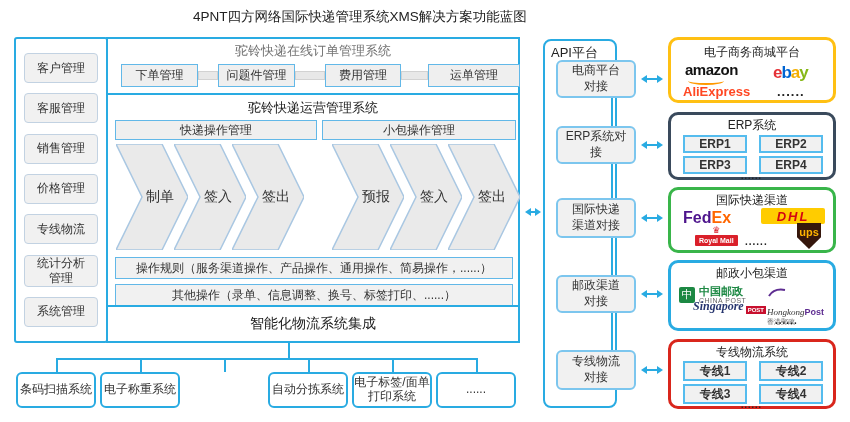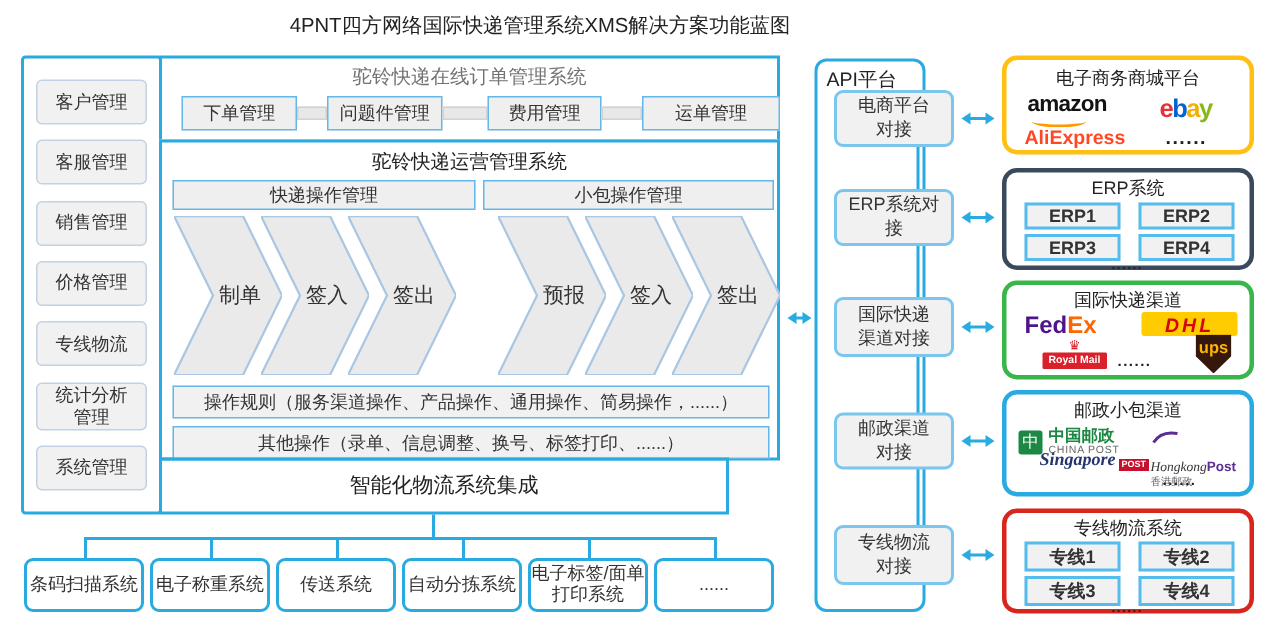--- a/index.html
+++ b/index.html
@@ -32,21 +32,21 @@
   .chev{position:absolute;top:49px;width:72px;height:106px;}
   .chev svg{position:absolute;left:0;top:0;width:100%;height:100%;}
   .chev polygon{fill:#EAEAEA;stroke:#A9C7E2;stroke-width:1.5;}
   .chev span{position:absolute;left:16px;right:0;top:0;bottom:0;display:flex;align-items:center;justify-content:center;font-size:14px;color:#333;}
   .op-watermark{position:absolute;top:128px;left:0;width:100%;text-align:center;font-size:13px;color:#222;}
   .op-watermark b{font-weight:normal;background:rgba(255,255,255,.88);padding:0 4px;}
   .op-bar{position:absolute;left:7px;width:398px;height:22px;background:#F1F1F1;border:1px solid #62B8E8;box-sizing:border-box;
           display:flex;align-items:center;justify-content:center;font-size:12px;}
 
   
-  .int-box{left:106px;top:305px;width:380px;height:38px;border:2px solid #29ABE2;display:flex;align-items:center;justify-content:center;font-size:14px;color:#222;}
+  .int-box{left:106px;top:305px;width:414px;height:38px;border:2px solid #29ABE2;display:flex;align-items:center;justify-content:center;font-size:14px;color:#222;}
 
   
   .dev-box{top:372px;height:36px;width:80px;background:#fff;border:2px solid #29ABE2;border-radius:6px;
            display:flex;align-items:center;justify-content:center;text-align:center;font-size:12px;line-height:1.15;}
   .cline{background:#29ABE2;}
 
   
   .api-col{left:543px;top:39px;width:74px;height:369px;border:2px solid #29ABE2;border-radius:8px;background:#fff;}
   .api-title{left:551px;top:44px;font-size:13px;color:#222;}
   .api-spine{left:611px;top:62px;width:2px;height:326px;background:#29ABE2;}
@@ -174,21 +174,20 @@
   <div class="abs cline" style="left:56px;top:358px;width:422px;height:2px;"></div>
   <div class="abs cline" style="left:56px;top:358px;width:2px;height:14px;"></div>
   <div class="abs cline" style="left:140px;top:358px;width:2px;height:14px;"></div>
   <div class="abs cline" style="left:224px;top:358px;width:2px;height:14px;"></div>
   <div class="abs cline" style="left:308px;top:358px;width:2px;height:14px;"></div>
   <div class="abs cline" style="left:392px;top:358px;width:2px;height:14px;"></div>
   <div class="abs cline" style="left:476px;top:358px;width:2px;height:14px;"></div>
 
   <div class="abs dev-box" style="left:16px;">条码扫描系统</div>
   <div class="abs dev-box" style="left:100px;">电子称重系统</div>
-  <div class="abs dev-box" style="left:184px;">传送系统</div>
   <div class="abs dev-box" style="left:268px;">自动分拣系统</div>
   <div class="abs dev-box" style="left:352px;">电子标签/面单打印系统</div>
   <div class="abs dev-box" style="left:436px;">......</div>
 
   <div class="darrow" style="left:527px;top:211px;width:12px;"></div>
 
   <div class="abs api-col"></div>
   <div class="abs api-title">API平台</div>
   <div class="abs api-spine"></div>
   <div class="abs api-node" style="top:60px;height:38px;">电商平台

